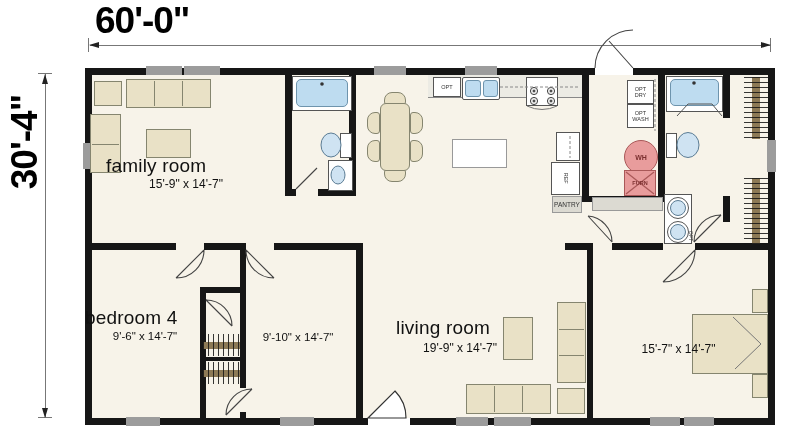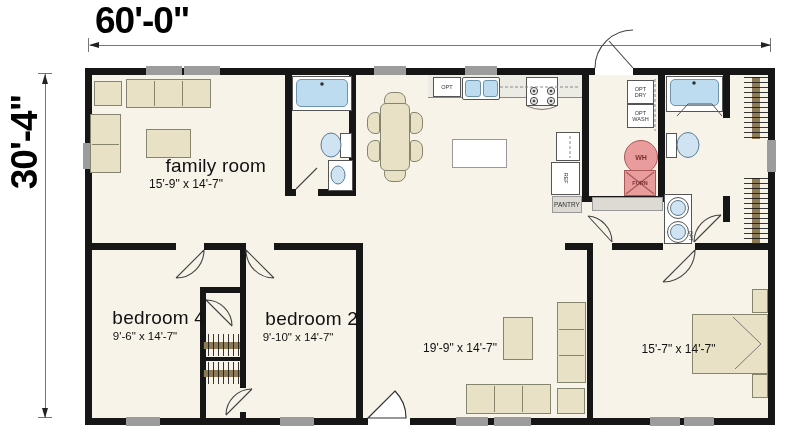--- a/index.html
+++ b/index.html
@@ -8,21 +8,21 @@
   .abs{position:absolute;box-sizing:border-box;}
   .floor{background:#f7f3e9;}
   .wall{background:#161616;}
   .win{background:#9c9c9c;}
   .furn{background:#e9e1c6;border:1px solid #85856f;}
   .wht{background:#ffffff;border:1px solid #555;}
   .gray{background:#dcdad2;border:1px solid #999;}
   .pink{background:#e89c9c;border:1px solid #a95858;}
   .divv{position:absolute;top:1px;bottom:1px;width:1px;background:#85856f;}
   .divh{position:absolute;left:1px;right:1px;height:1px;background:#85856f;}
-  .roomname{font-size:19px;text-align:right;letter-spacing:.2px;color:#111;}
+  .roomname{font-size:19px;text-align:left;letter-spacing:.2px;color:#111;}
   .roomsize{font-size:12px;text-align:center;color:#111;}
   .dimtxt{font-size:37px;font-weight:bold;letter-spacing:-1px;color:#000;}
   .tiny{font-size:5.5px;line-height:1.15;text-align:center;color:#333;white-space:pre-line;}
   .dimline{background:#777;}
   .tick{background:#777;}
   .arr{position:absolute;width:0;height:0;}
   .hangH{background-image:repeating-linear-gradient(to bottom,rgba(20,20,20,.85) 0 1px,transparent 1px 5px),
          linear-gradient(to right,transparent 0 8px,#8d7a56 8px 16px,transparent 16px);}
   .hangV{background-image:repeating-linear-gradient(to right,rgba(20,20,20,.85) 0 1px,transparent 1px 5px),
          linear-gradient(to bottom,transparent 0 8px,#8d7a56 8px 15px,transparent 15px);}
@@ -167,22 +167,22 @@
   <div class="abs furn" style="left:557px;top:388px;width:28px;height:26px;"></div>
 
   <div class="abs furn" style="left:752px;top:289px;width:16px;height:24px;"></div>
   <div class="abs furn" style="left:752px;top:374px;width:16px;height:24px;"></div>
   <div class="abs furn" style="left:692px;top:314px;width:76px;height:60px;"></div>
 
   <div class="abs roomname" style="left:106px;top:155px;width:160px;">family room</div>
   <div class="abs roomsize" style="left:106px;top:177px;width:160px;">15'-9" x 14'-7"</div>
   <div class="abs roomname" style="left:85px;top:307px;width:120px;">bedroom 4</div>
   <div class="abs roomsize" style="left:85px;top:330px;width:120px;font-size:11.5px;">9'-6" x 14'-7"</div>
-  <div class="abs roomname" style="left:238px;top:308px;width:120px;">bedroom 2</div>
   <div class="abs roomsize" style="left:238px;top:331px;width:120px;font-size:11.5px;">9'-10" x 14'-7"</div>
+  <div class="abs roomname" style="left:396px;top:317px;width:128px;">living room</div>
   <div class="abs roomsize" style="left:396px;top:341px;width:128px;">19'-9" x 14'-7"</div>
   <div class="abs roomsize" style="left:606px;top:342px;width:145px;">15'-7" x 14'-7"</div>
 
   <svg class="overlay" width="800" height="440" viewBox="0 0 800 440">
     <g fill="none" stroke="#444" stroke-width="1.1">
       <path d="M 204,250 A 28 28 0 0 1 176,278 M 204,250 L 176,278"></path>
       <path d="M 246,250 A 28 28 0 0 0 274,278 M 246,250 L 274,278"></path>
       <path d="M 206,300 A 26 26 0 0 1 232,326 M 206,300 L 232,326"></path>
       <path d="M 226,415 A 26 26 0 0 1 252,389 M 226,415 L 252,389"></path>
       <path d="M 588,216 A 26 26 0 0 1 612,242 M 588,216 L 612,242"></path>

